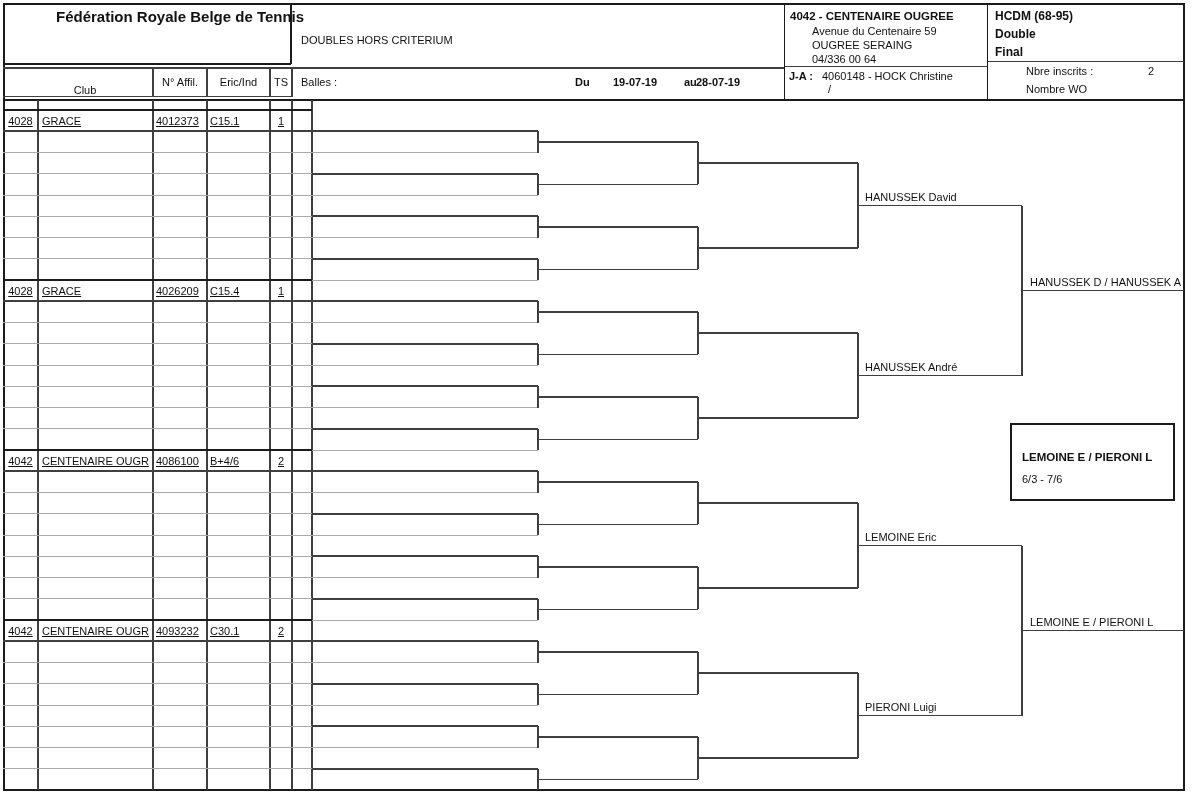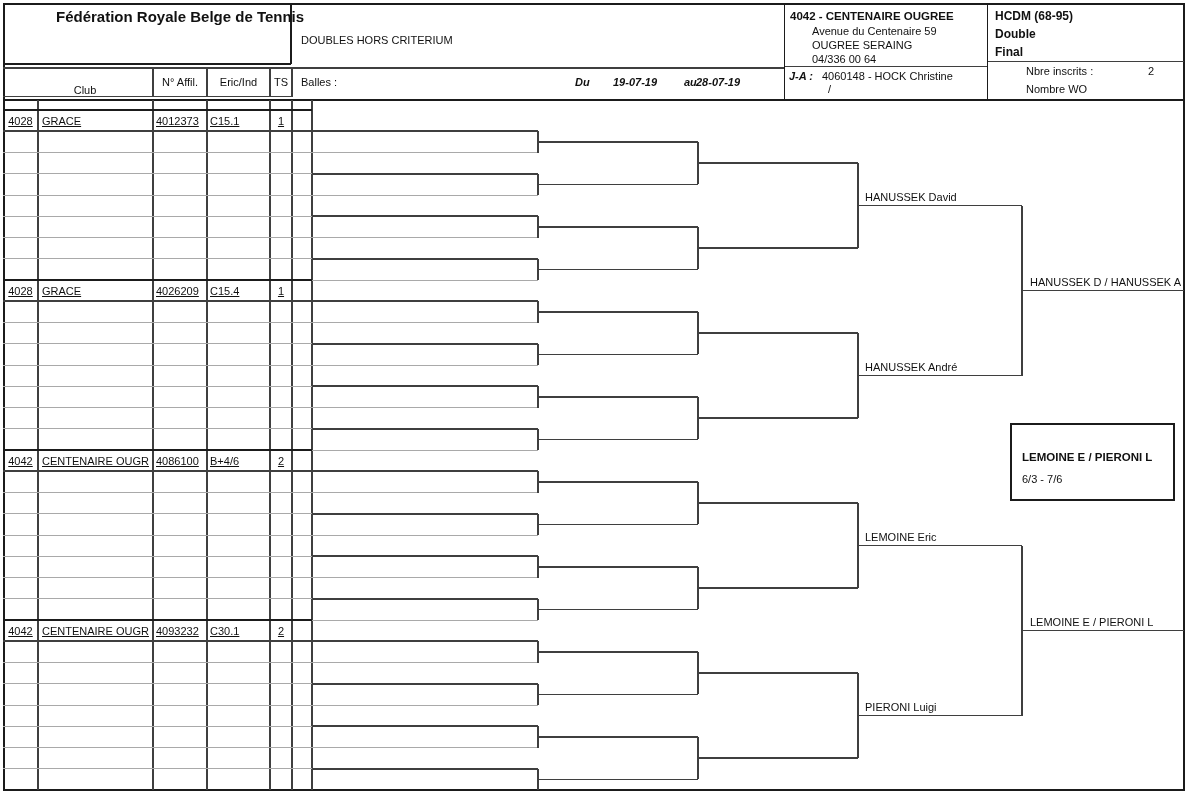--- a/index.html
+++ b/index.html
@@ -1,21 +1,21 @@
 <!DOCTYPE html>
 <html><head>
 <meta charset="utf-8">
 <style>
   html,body{margin:0;padding:0;background:#e8e8e8;}
   .page{position:relative;width:1197px;height:803px;background:#ffffff;
         font-family:"Liberation Sans","DejaVu Sans",sans-serif;font-size:11px;color:#111;
         overflow:hidden;margin:0 auto;}
   svg#lines{position:absolute;left:0;top:0;z-index:1;}
   .t{position:absolute;white-space:nowrap;z-index:2;line-height:1.2;}
-  .b{font-weight:bold;font-style:italic;}
+  .b{font-weight:bold;}
   .title{font-size:15px;font-weight:bold;}
   .cat{font-size:12px;font-weight:bold;}
   .clubcode{font-size:11.5px;font-weight:bold;}
   .colhead{position:absolute;z-index:2;text-align:center;line-height:28px;height:28px;}
   .entrycell{position:absolute;z-index:2;height:33px;line-height:22px;white-space:nowrap;text-decoration:underline;}
   .center{text-align:center;}
   .winner-box{position:absolute;left:1010px;top:423px;width:165px;height:78px;
               border:2px solid #1b1b1b;background:#fff;z-index:3;box-sizing:border-box;}
   .winner-name{position:absolute;left:10px;top:26px;font-weight:bold;font-size:11.5px;white-space:nowrap;}
   .winner-score{position:absolute;left:10px;top:48px;font-size:11px;white-space:nowrap;}

